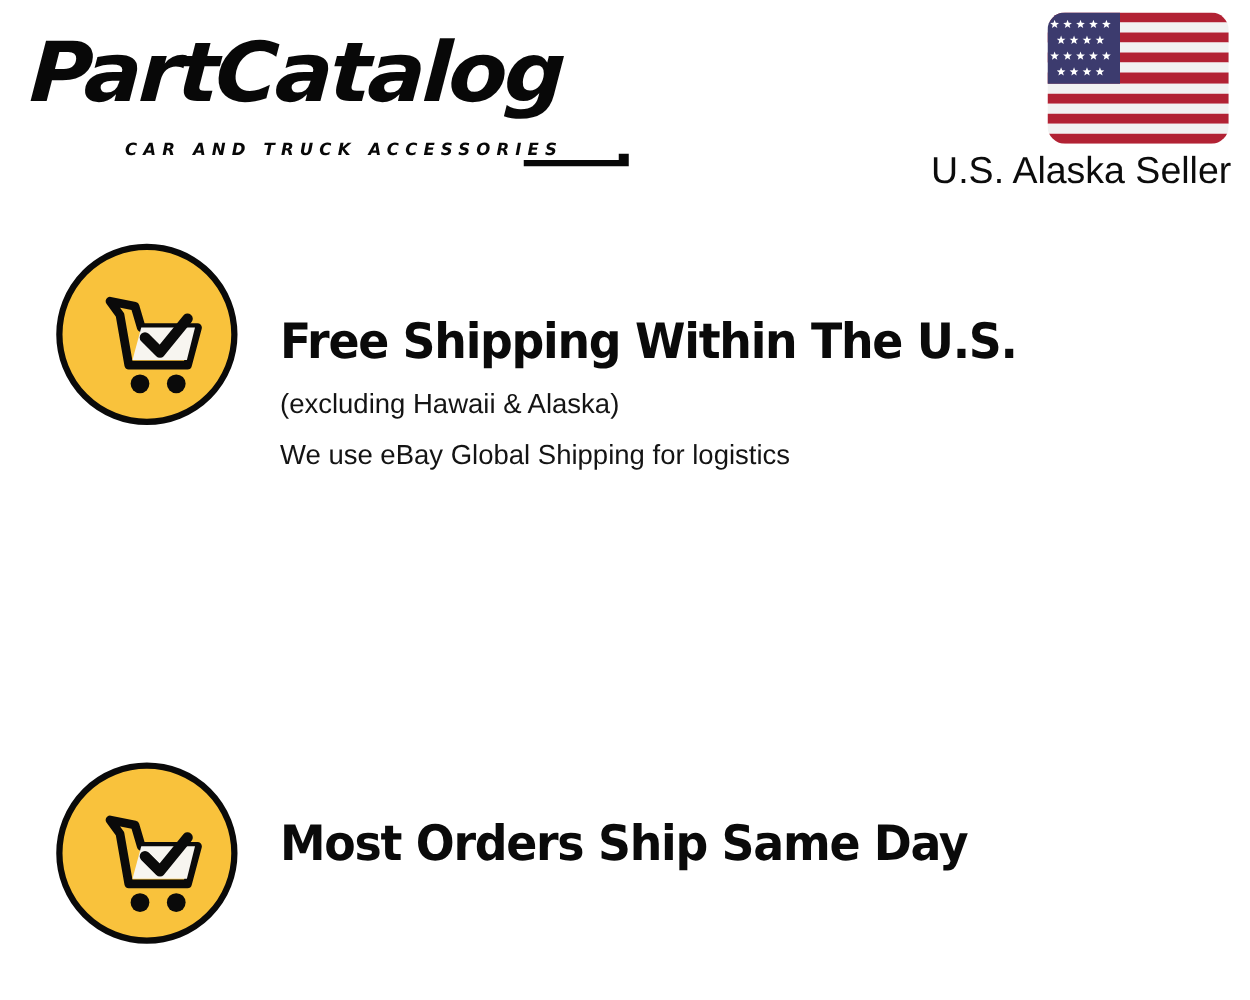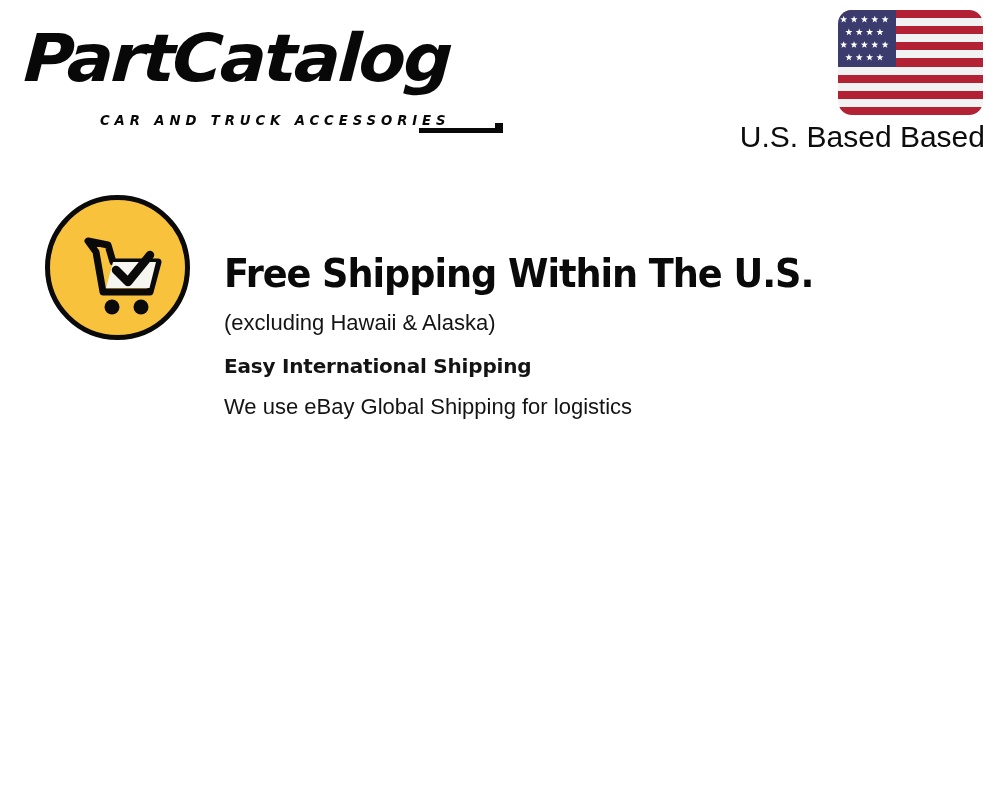--- a/index.html
+++ b/index.html
@@ -216,38 +216,51 @@
             <polygon points="47.13,31.13 48.04,33.58 50.64,33.69 48.60,35.31 49.30,37.83 47.13,36.39 44.95,37.83 45.65,35.31 43.61,33.69 46.21,33.58"></polygon>
             <polygon points="10.88,43.80 11.79,46.24 14.39,46.36 12.35,47.98 13.05,50.49 10.88,49.05 8.70,50.49 9.40,47.98 7.36,46.36 9.96,46.24"></polygon>
             <polygon points="21.23,43.80 22.15,46.24 24.75,46.36 22.71,47.98 23.41,50.49 21.23,49.05 19.06,50.49 19.75,47.98 17.71,46.36 20.32,46.24"></polygon>
             <polygon points="31.59,43.80 32.50,46.24 35.11,46.36 33.07,47.98 33.76,50.49 31.59,49.05 29.41,50.49 30.11,47.98 28.07,46.36 30.68,46.24"></polygon>
             <polygon points="41.95,43.80 42.86,46.24 45.47,46.36 43.42,47.98 44.12,50.49 41.95,49.05 39.77,50.49 40.47,47.98 38.43,46.36 41.03,46.24"></polygon>
           </g>
       </g>
     </svg>
   </div>
 
-  <div id="seller-label">U.S. Based Based</div>
+  <div id="seller-label">U.S. Alaska Seller</div>
 </div>
 
 <div id="features">
 
   <div class="feature-row" style="top:0px;height:175px">
     <div class="feature-icon" style="top:2px">
       <svg viewBox="0 0 135 135">
         <path d="M38 41 L58 45 L63 62 L108 62 L100 92 L53 92 L46 52 Z" fill="none" stroke="#0a0a0a" stroke-width="7" stroke-linecap="round" stroke-linejoin="round"></path>
         <path d="M63 62 L106 62 L99.5 88 L56 88 Z" fill="#F7F5F0"></path>
         <path d="M66 70 L78 82 L100 55" fill="none" stroke="#0a0a0a" stroke-width="8.5" stroke-linecap="round" stroke-linejoin="round"></path>
         <circle cx="62" cy="107" r="7.5" fill="#0a0a0a"></circle>
         <circle cx="91" cy="107" r="7.5" fill="#0a0a0a"></circle>
       </svg>
     </div>
     <div class="feature-text" style="top:58px">
       <div class="feat-title">Free Shipping Within The U.S.</div>
       <div class="feat-sub">(excluding Hawaii &amp; Alaska)</div>
-      <div class="feat-sub bold" style="margin-top:14px">Easy International Shipping</div>
       <div class="feat-sub">We use eBay Global Shipping for logistics</div>
     </div>
   </div>
 
 
+  <div class="feature-row" style="top:340px;height:175px">
+    <div class="feature-icon" style="top:77px">
+      <svg viewBox="0 0 135 135">
+        <path d="M38 41 L58 45 L63 62 L108 62 L100 92 L53 92 L46 52 Z" fill="none" stroke="#0a0a0a" stroke-width="7" stroke-linecap="round" stroke-linejoin="round"></path>
+        <path d="M63 62 L106 62 L99.5 88 L56 88 Z" fill="#F7F5F0"></path>
+        <path d="M66 70 L78 82 L100 55" fill="none" stroke="#0a0a0a" stroke-width="8.5" stroke-linecap="round" stroke-linejoin="round"></path>
+        <circle cx="62" cy="107" r="7.5" fill="#0a0a0a"></circle>
+        <circle cx="91" cy="107" r="7.5" fill="#0a0a0a"></circle>
+      </svg>
+    </div>
+    <div class="feature-text" style="top:120px">
+      <div class="feat-title">Most Orders Ship Same Day</div>
+    </div>
+  </div>
 
 </div>
 
 </body></html>

